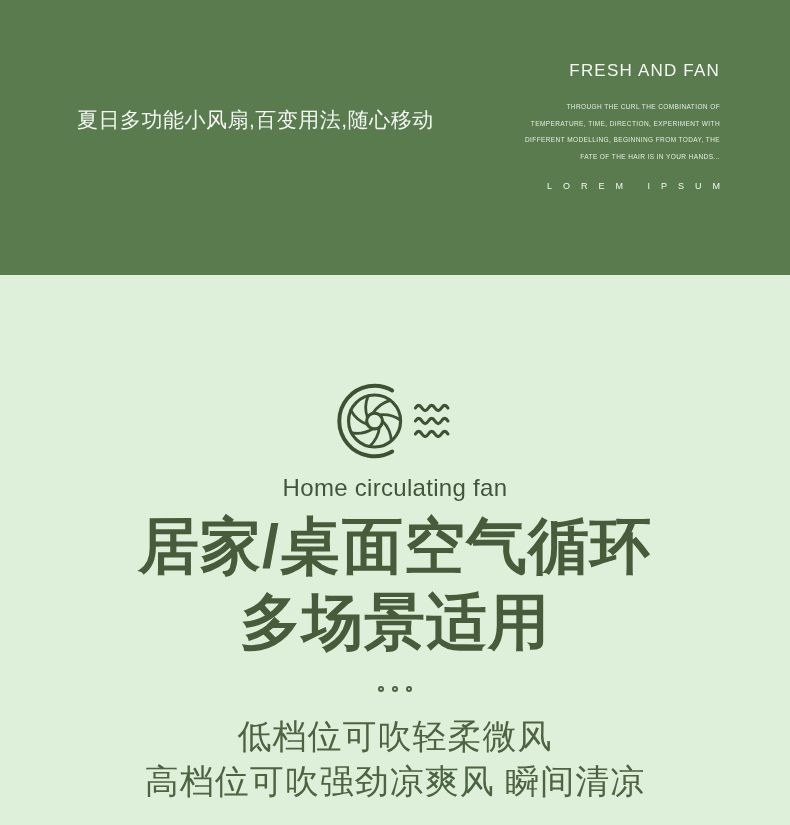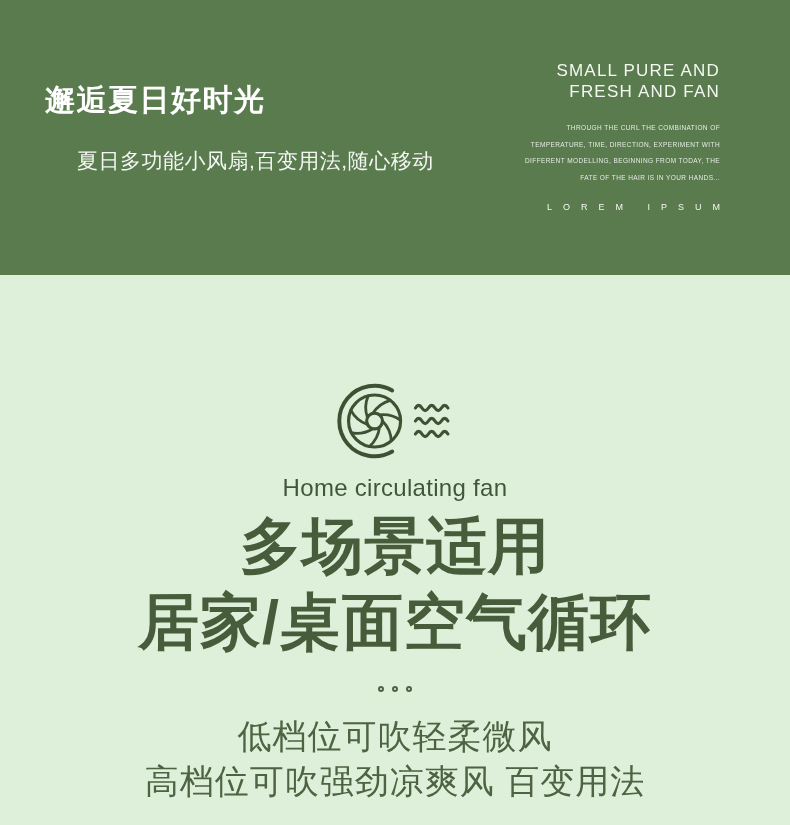--- a/index.html
+++ b/index.html
@@ -117,27 +117,25 @@
     color:var(--feature-green);
   }
 </style>
 </head>
 <body>
 
 <div class="page">
 
   <div class="hero">
     <div class="hero-left">
-      <div class="hero-title">邂逅夏日好时光</div>
       <div class="hero-subtitle">夏日多功能小风扇,百变用法,随心移动</div>
     </div>
 
     <div class="hero-right">
       <div class="hero-right-heading">
-        <div>SMALL PURE AND</div>
         <div>FRESH AND FAN</div>
       </div>
       <div class="hero-right-paragraph">
         <div>THROUGH THE CURL THE COMBINATION OF</div>
         <div>TEMPERATURE, TIME, DIRECTION, EXPERIMENT WITH</div>
         <div>DIFFERENT MODELLING, BEGINNING FROM TODAY, THE</div>
         <div>FATE OF THE HAIR IS IN YOUR HANDS...</div>
       </div>
       <div class="hero-right-lorem">LOREM  IPSUM</div>
     </div>
@@ -162,29 +160,29 @@
       <path d="M53.3 39.4 Q65.8 37.9 76.0 45.3" stroke-width="3"></path>
 
       <path d="M92 32 q3.5 -5.5 7 0 t7 0 t7 0 t7 0 t7 0" stroke-width="3.4"></path>
       <path d="M92 46 q3.5 -5.5 7 0 t7 0 t7 0 t7 0 t7 0" stroke-width="3.4"></path>
       <path d="M92 60 q3.5 -5.5 7 0 t7 0 t7 0 t7 0 t7 0" stroke-width="3.4"></path>
     </svg>
 
     <div class="tagline">Home circulating fan</div>
 
     <div class="headline">
+      <div>居家/桌面空气循环</div>
       <div>多场景适用</div>
-      <div>居家/桌面空气循环</div>
     </div>
 
     <div class="dots">
       <span class="dot"></span>
       <span class="dot"></span>
       <span class="dot"></span>
     </div>
 
     <div class="features">
       <div>低档位可吹轻柔微风</div>
-      <div>高档位可吹强劲凉爽风 百变用法</div>
+      <div>高档位可吹强劲凉爽风 瞬间清凉</div>
     </div>
 
   </div>
 </div>
 
 </body></html>

